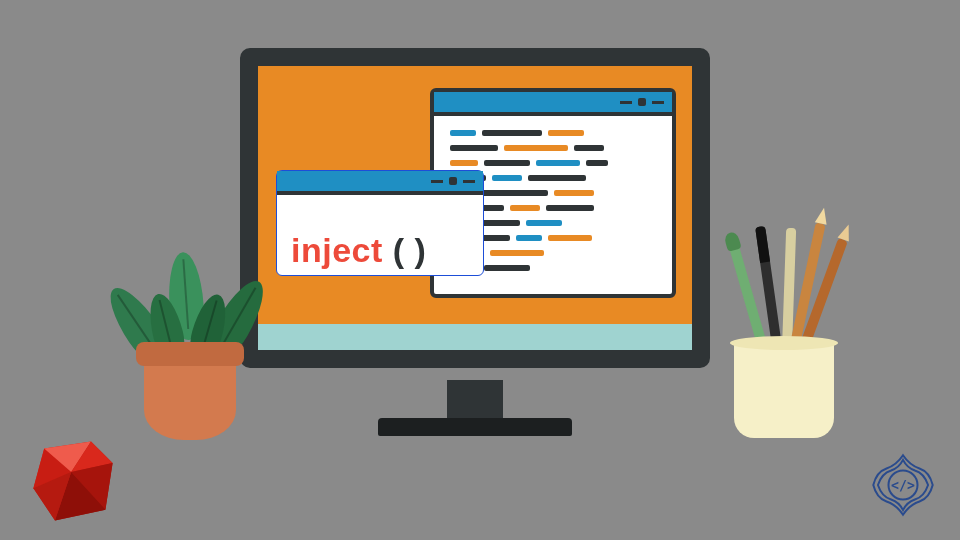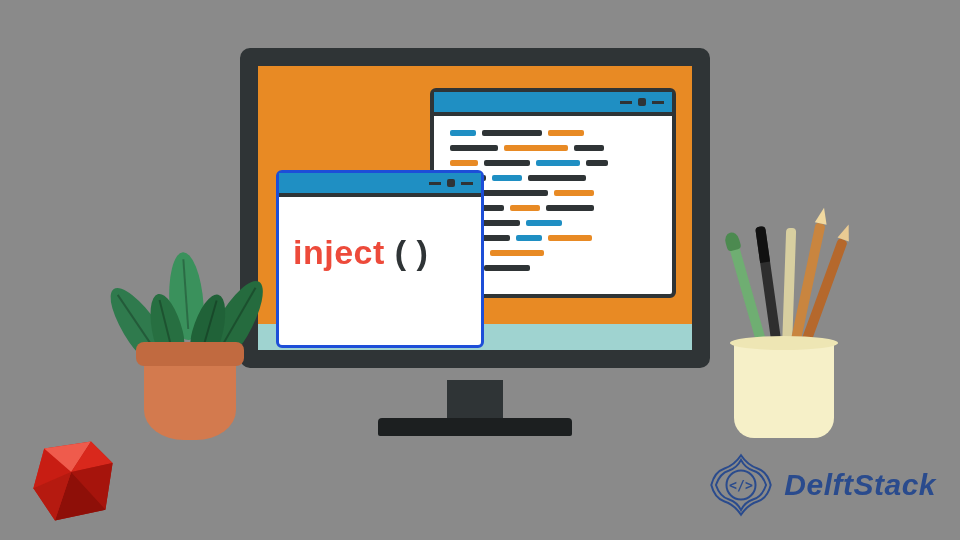--- a/index.html
+++ b/index.html
@@ -44,23 +44,23 @@
     background: #1c1f20;
     border-radius: 4px 4px 2px 2px;
   }
 
   
   .win-small {
     position: absolute;
     left: 276px;
     top: 170px;
     width: 208px;
-    height: 178px;
+    height: 106px;
     background: #fff;
-    border: 3px solid #1d4ed8;
+    border: 1px solid #1d4ed8;
     border-radius: 6px;
     z-index: 3;
   }
   .win-small .titlebar,
   .win-big .titlebar {
     background: #1f8fc3;
     height: 24px;
     border-bottom: 4px solid #2f3436;
     display: flex;
     align-items: center;
@@ -292,14 +292,13 @@
 
 <div class="delft">
   <svg class="emblem" viewBox="0 0 100 100">
     <g fill="none" stroke="#2a4b8d" stroke-width="3">
       <circle cx="50" cy="50" r="22"></circle>
       <path d="M50 5 Q60 20 75 25 Q90 30 95 50 Q90 70 75 75 Q60 80 50 95 Q40 80 25 75 Q10 70 5 50 Q10 30 25 25 Q40 20 50 5 Z"></path>
       <path d="M50 12 Q56 24 68 28 Q82 32 88 50 Q82 68 68 72 Q56 76 50 88 Q44 76 32 72 Q18 68 12 50 Q18 32 32 28 Q44 24 50 12 Z"></path>
     </g>
     <text x="50" y="57" text-anchor="middle" font-size="20" font-family="monospace" fill="#2a4b8d" font-weight="bold">&lt;/&gt;</text>
   </svg>
-  <span class="txt">DelftStack</span>
 </div>
 
 </body></html>

